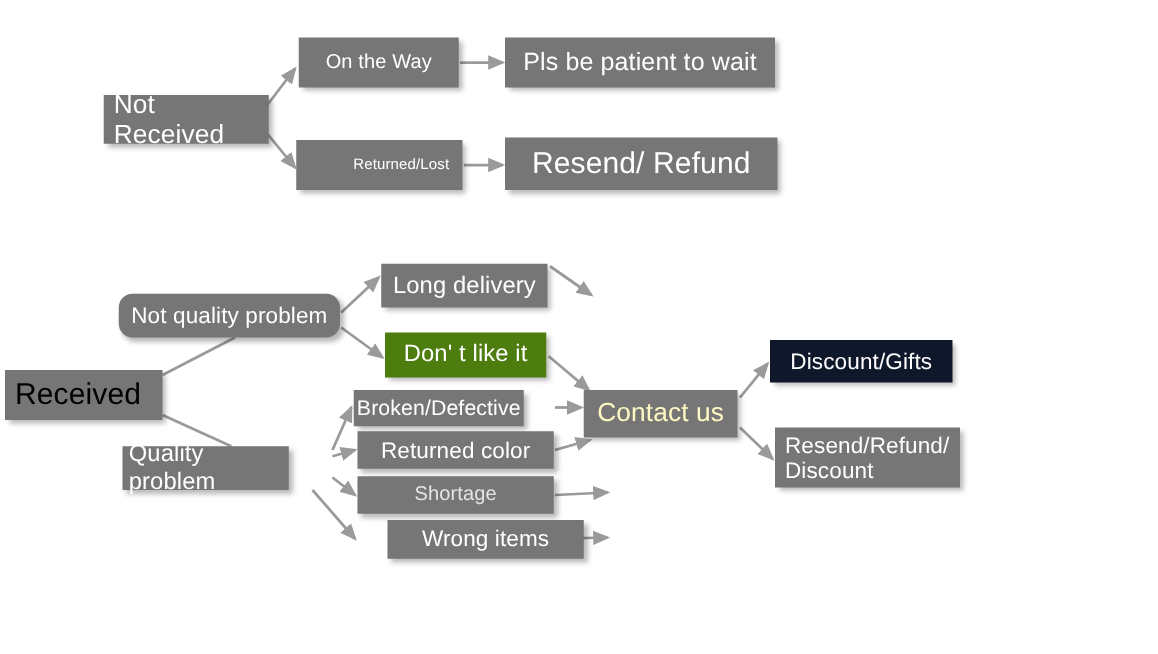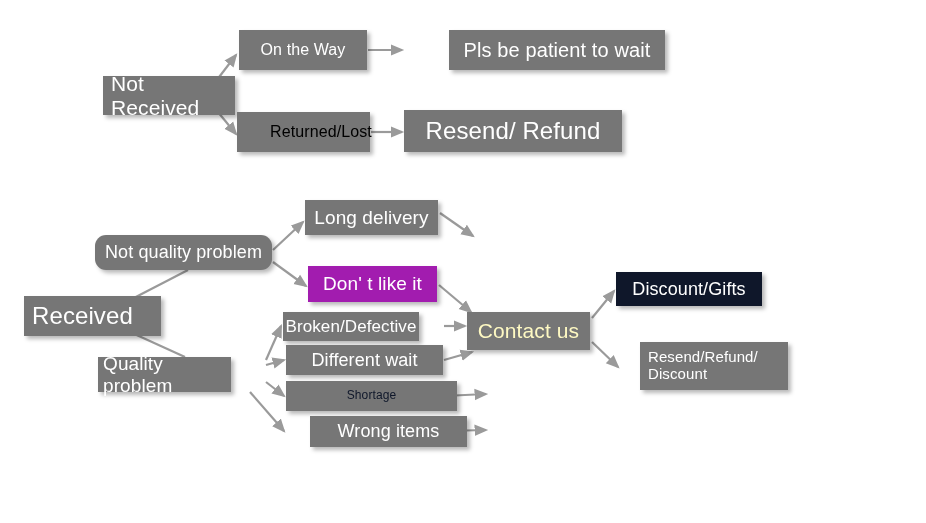--- a/index.html
+++ b/index.html
@@ -36,21 +36,20 @@
     letter-spacing: 0.1px;
     box-shadow: 3px 3px 4px rgba(0,0,0,0.28);
     white-space: pre-line;
     padding: 0 5px;
     z-index: 2;
   }
   .align-left {
     justify-content: flex-start;
     text-align: left;
     padding-left: 8px;
-    margin-left: 20px;
   }
 </style>
 </head>
 <body>
 
 <div id="canvas">
 
   <svg class="edges" viewBox="0 0 926 523" width="926" height="523">
     <defs>
       <marker id="arrowhead" markerWidth="7" markerHeight="7" refX="5.2" refY="3" orient="auto" markerUnits="strokeWidth">
@@ -77,31 +76,31 @@
         <line x1="444" y1="396" x2="486" y2="394" stroke="#9a9a9a" stroke-width="2.2" marker-end="url(#arrowhead)"></line>
         <line x1="444" y1="431" x2="486" y2="430" stroke="#9a9a9a" stroke-width="2.2" marker-end="url(#arrowhead)"></line>
         <line x1="592" y1="318" x2="614" y2="291" stroke="#9a9a9a" stroke-width="2.2" marker-end="url(#arrowhead)"></line>
         <line x1="592" y1="342" x2="618" y2="367" stroke="#9a9a9a" stroke-width="2.2" marker-end="url(#arrowhead)"></line>
       </g>
   </svg>
 
   <div id="node-layer">
       <div class="node align-left" style="left: 83px; top: 76px; width: 132px; height: 39px; font-size: 21px; background: rgb(118, 118, 118); color: rgb(255, 255, 255);">Not Received</div>
       <div class="node" style="left: 239px; top: 30px; width: 128px; height: 40px; font-size: 16px; background: rgb(118, 118, 118); color: rgb(255, 255, 255);">On the Way</div>
-      <div class="node" style="left: 237px; top: 112px; width: 133px; height: 40px; font-size: 16px; background: rgb(118, 118, 118); color: #000000; padding-left: 40px;">Returned/Lost</div>
-      <div class="node" style="left: 404px; top: 30px; width: 216px; height: 40px; font-size: 20px; background: rgb(118, 118, 118); color: rgb(255, 255, 255); margin-left: 45px;">Pls be patient to wait</div>
+      <div class="node" style="left: 237px; top: 112px; width: 133px; height: 40px; font-size: 12px; background: rgb(118, 118, 118); color: #ffffff; padding-left: 40px;">Returned/Lost</div>
+      <div class="node" style="left: 404px; top: 30px; width: 216px; height: 40px; font-size: 20px; background: rgb(118, 118, 118); color: rgb(255, 255, 255);">Pls be patient to wait</div>
       <div class="node" style="left: 404px; top: 110px; width: 218px; height: 42px; font-size: 24px; background: rgb(118, 118, 118); color: rgb(255, 255, 255);">Resend/ Refund</div>
-      <div class="node align-left" style="left: 4px; top: 296px; width: 137px; height: 40px; font-size: 24px; background: rgb(118, 118, 118); color: #ffffff;">Received</div>
+      <div class="node align-left" style="left: 4px; top: 296px; width: 126px; height: 40px; font-size: 24px; background: rgb(118, 118, 118); color: #000000;">Received</div>
       <div class="node" style="left: 95px; top: 235px; width: 177px; height: 35px; font-size: 18px; background: rgb(118, 118, 118); color: rgb(255, 255, 255); border-radius: 11px;">Not quality problem</div>
       <div class="node" style="left: 98px; top: 357px; width: 133px; height: 35px; font-size: 19px; background: rgb(118, 118, 118); color: rgb(255, 255, 255);">Quality problem</div>
-      <div class="node" style="left: 305px; top: 200px; width: 133px; height: 35px; font-size: 19px; background: rgb(118, 118, 118); color: rgb(255, 255, 255);">Long delivery</div>
-      <div class="node" style="left: 308px; top: 266px; width: 129px; height: 36px; font-size: 19px; background: #a21caf; color: rgb(255, 255, 255);">Don'  t like it</div>
+      <div class="node" style="left: 305px; top: 211px; width: 133px; height: 35px; font-size: 19px; background: rgb(118, 118, 118); color: rgb(255, 255, 255);">Long delivery</div>
+      <div class="node" style="left: 308px; top: 266px; width: 129px; height: 36px; font-size: 19px; background: #4d7c0f; color: rgb(255, 255, 255);">Don'  t like it</div>
       <div class="node" style="left: 283px; top: 312px; width: 136px; height: 29px; font-size: 17px; background: rgb(118, 118, 118); color: rgb(255, 255, 255);">Broken/Defective</div>
-      <div class="node" style="left: 286px; top: 345px; width: 157px; height: 30px; font-size: 18px; background: rgb(118, 118, 118); color: rgb(255, 255, 255);">Different wait</div>
-      <div class="node" style="left: 286px; top: 381px; width: 171px; height: 30px; font-size: 12px; background: rgb(118, 118, 118); color: #0f172a;">Shortage</div>
+      <div class="node" style="left: 286px; top: 345px; width: 157px; height: 30px; font-size: 18px; background: rgb(118, 118, 118); color: rgb(255, 255, 255);">Returned color</div>
+      <div class="node" style="left: 286px; top: 381px; width: 157px; height: 30px; font-size: 16px; background: rgb(118, 118, 118); color: #e5e5e5;">Shortage</div>
       <div class="node" style="left: 286px; top: 416px; width: 157px; height: 31px; font-size: 18px; background: rgb(118, 118, 118); color: rgb(255, 255, 255); margin-left: 24px;">Wrong items</div>
       <div class="node" style="left: 467px; top: 312px; width: 123px; height: 38px; font-size: 21px; background: rgb(118, 118, 118); color: #fef9c3;">Contact us</div>
       <div class="node" style="left: 616px; top: 272px; width: 146px; height: 34px; font-size: 18px; background: #0f172a; color: rgb(255, 255, 255);">Discount/Gifts</div>
-      <div class="node align-left" style="left: 620px; top: 342px; width: 148px; height: 48px; font-size: 15px; background: rgb(118, 118, 118); color: rgb(255, 255, 255);">Resend/Refund/
+      <div class="node align-left" style="left: 620px; top: 342px; width: 148px; height: 48px; font-size: 18px; background: rgb(118, 118, 118); color: rgb(255, 255, 255);">Resend/Refund/
 Discount</div>
     </div>
 
 </div>
 
 </body></html>

